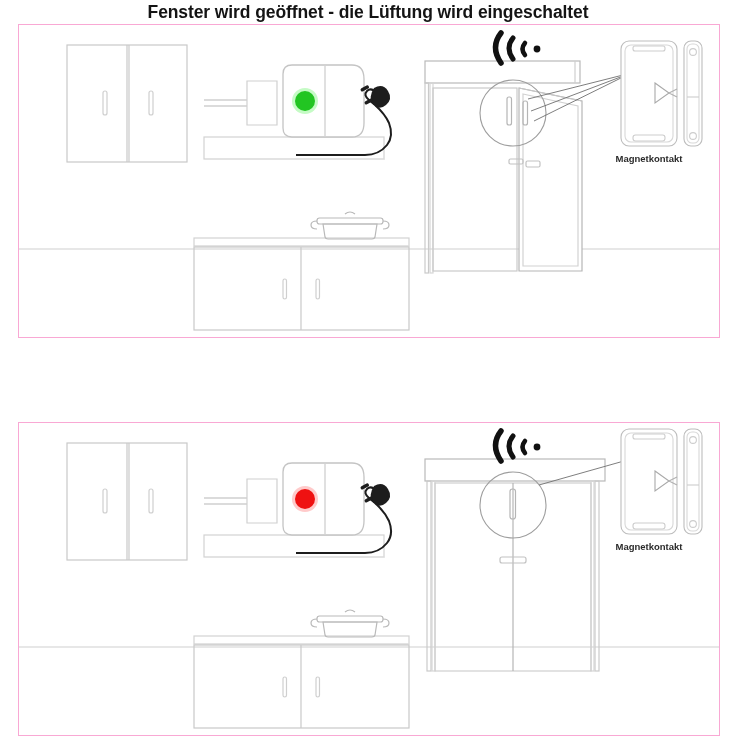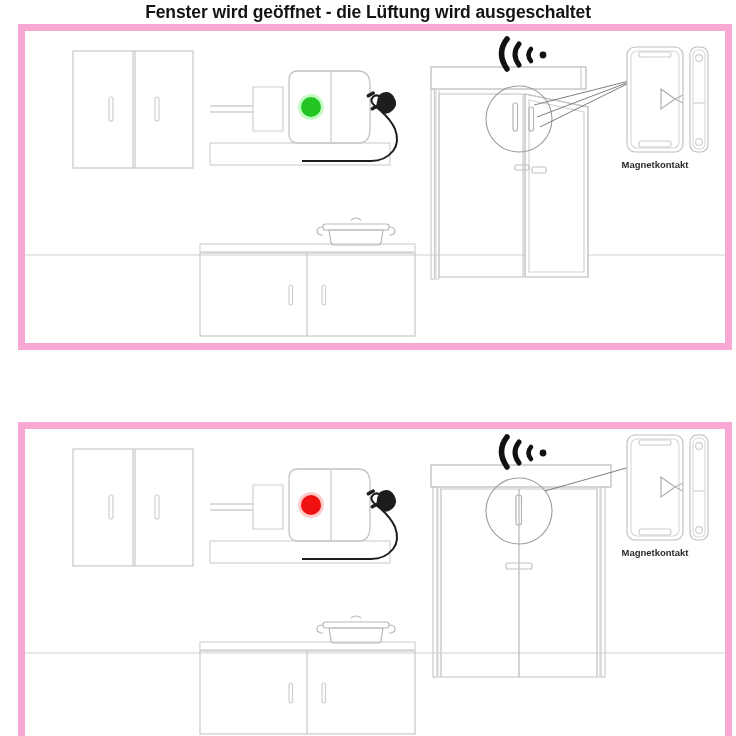--- a/index.html
+++ b/index.html
@@ -15,34 +15,34 @@
     position:absolute;left:0;top:0;width:736px;
     text-align:center;
     font-size:17.5px;
     font-weight:700;
     letter-spacing:-0.1px;
     color:#141414;
     white-space:nowrap;
   }
   .scene{
     position:absolute;
-    border:7px solid #f9a8d4;
+    border:1px solid #f9a8d4;
     background:#fff;
     overflow:hidden;
   }
   .svgscene{position:absolute;left:0;top:0;}
 </style>
 </head>
 <body>
 
 <div class="page">
 
   <div class="panel" style="top:0px;height:352px;">
 
-    <div class="panel-title" style="top:2px;">Fenster wird geöffnet - die Lüftung wird ausgeschaltet</div>
+    <div class="panel-title" style="top:2px;">Fenster wird geöffnet - die Lüftung wird eingeschaltet</div>
 
     <div class="scene" style="left:18px;top:24px;width:700px;height:312px;">
       <svg class="svgscene" width="700" height="312" viewBox="0 0 700 312">
         <g fill="none" stroke="#c9c9c9" stroke-width="1.2">
 
           <line x1="0" y1="224" x2="700" y2="224" stroke="#cfcfcf"></line>
 
           <g>
             <rect x="48" y="20" width="120" height="117"></rect>
             <line x1="108" y1="20" x2="108" y2="137"></line>

